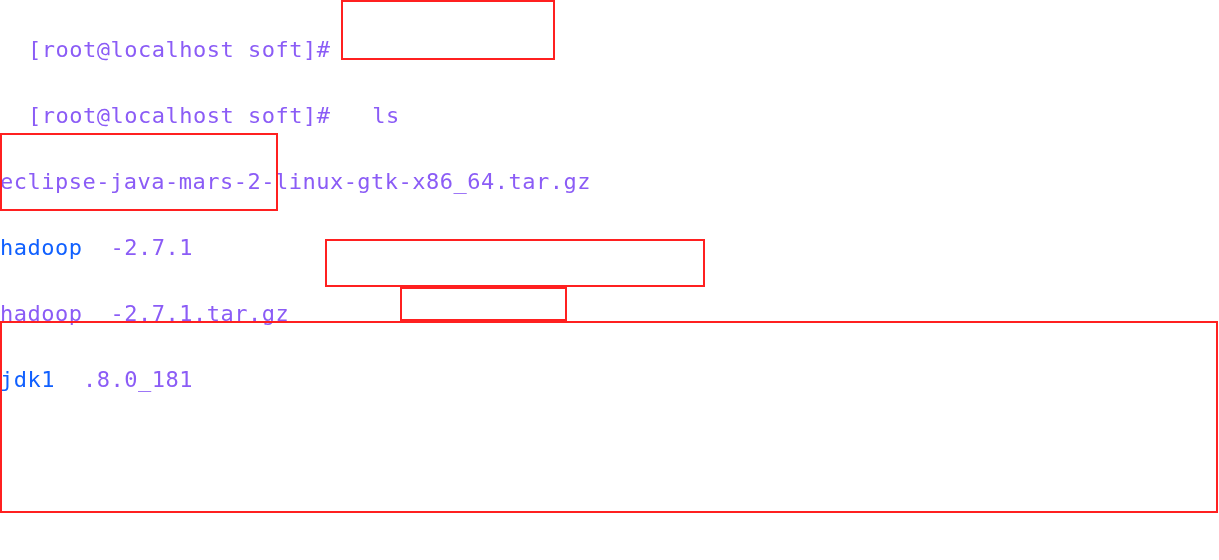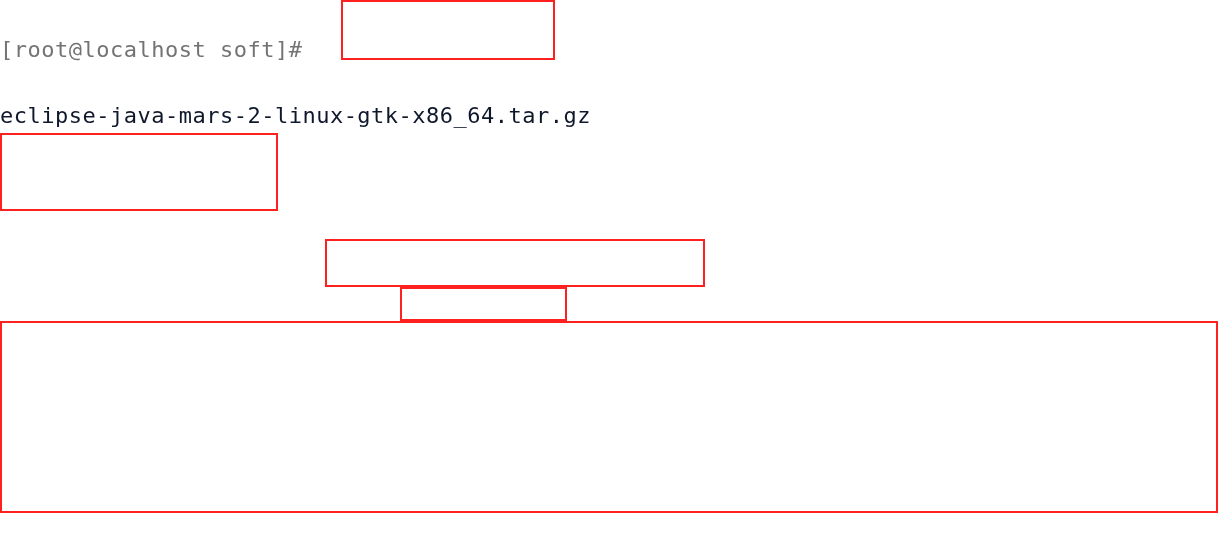--- a/index.html
+++ b/index.html
@@ -14,37 +14,41 @@
     height: 560px;
     position: relative;
     overflow: hidden;
   }
   .terminal {
     white-space: pre;
     padding: 0;
     letter-spacing: 0.5px;
   }
   .line { display: block; }
-  .blk { color: #737373; }
-  .grn { color: #0f172a; }
+  .blk { color: #8b5cf6; padding-left: 28px; }
+  .grn { color: #8b5cf6; }
   .blu { color: #1060ff; }
   .box {
     position: absolute;
     border: 2px solid #ff2020;
     box-sizing: border-box;
     pointer-events: none;
     background: transparent;
   }
 </style>
 </head>
 <body>
 
 <div class="terminal">
 <span class="line"><span class="blk">[root@localhost soft]# </span></span>
+<span class="line"><span class="blk">[root@localhost soft]# </span><span class="blk">ls</span></span>
 <span class="line"><span class="grn">eclipse-java-mars-2-linux-gtk-x86_64.tar.gz</span></span>
+<span class="line"><span class="blu">hadoop</span><span class="blk">-2.7.1</span></span>
+<span class="line"><span class="grn">hadoop</span><span class="blk">-2.7.1.tar.gz</span></span>
+<span class="line"><span class="blu">jdk1</span><span class="blk">.8.0_181</span></span>
 
 
 
 
 
 
 </div>
 
 <div class="box" style="left:341px; top:0px; width:214px; height:60px;"></div>
 <div class="box" style="left:0px; top:133px; width:278px; height:78px;"></div>

